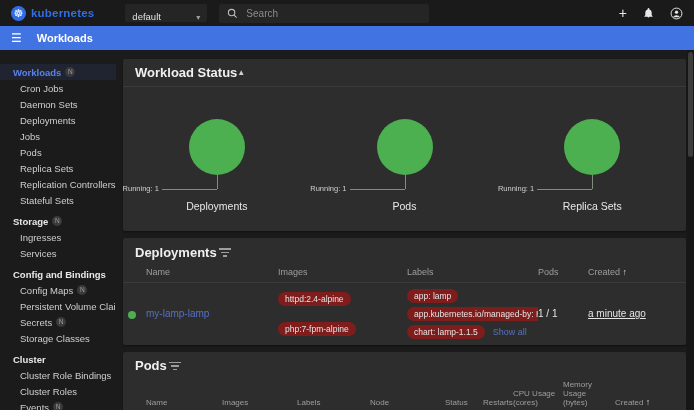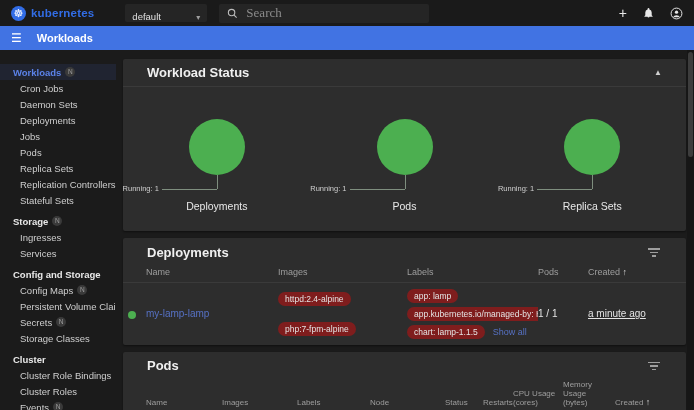--- a/index.html
+++ b/index.html
@@ -16,42 +16,42 @@
     font-size:11px; line-height:15px; text-align:center; }
   .brand-name { color:#326de6; font-size:11.5px; font-weight:bold; letter-spacing:.2px; }
   .ns-select { margin-left:31px; width:82px; height:18px; background:#252525; border-radius:2px;
     display:flex; align-items:flex-end; justify-content:space-between; padding:0 7px;
     font-size:9.5px; color:#e0e0e0; cursor:pointer; }
   .ns-caret { font-size:8px; color:#9e9e9e; }
   .searchbox { margin-left:12px; width:210px; height:19px; background:#252525; border-radius:2px;
     display:flex; align-items:center; gap:8px; padding:0 8px; }
   .searchbox svg { flex:0 0 auto; }
   .searchbox input { background:transparent; border:none; outline:none; color:#cfcfcf;
-    font-size:13px; width:100%; font-family:Liberation Serif, serif; }
+    font-size:10px; width:100%; font-family:Liberation Sans, sans-serif; }
   .searchbox input::placeholder { color:#8b8b8b; }
   .topbar-actions { margin-left:auto; display:flex; align-items:center; gap:16px; }
   .icon-btn { color:#e8e8e8; cursor:pointer; display:flex; align-items:center; }
   .plus-glyph { font-size:14px; line-height:14px; }
   
   .appbar { height:24px; background:#4173e3; display:flex; align-items:center; padding:0 11px; gap:15px; }
   .hamburger { color:#fff; font-size:12px; cursor:pointer; }
   .appbar-title { color:#fff; font-size:11px; font-weight:bold; }
   
   .layout { display:flex; height:360px; }
   .sidebar { width:116px; flex:0 0 116px; padding-top:9px; overflow:hidden; }
   .sb-item { font-size:9.5px; color:#cfcfcf; padding:2.5px 4px 2.5px 20px;
     display:flex; align-items:center; gap:4px; cursor:pointer; white-space:nowrap; }
   .sb-item.top { padding-left:13px; color:#e8e8e8; font-weight:bold; margin-top:5px; }
   .sb-item.active { color:#5b82e8; background:rgba(70,100,200,.13); }
   .ns-badge { width:10px; height:10px; border-radius:50%; background:#3a3a3a; color:#9e9e9e;
     font-size:6.5px; line-height:10px; text-align:center; font-weight:normal; flex:0 0 auto; }
   .main { flex:1; padding:9px 8px 0 7px; overflow:hidden; }
   .card { background:#2d2d2d; border-radius:2px; margin-bottom:7px; box-shadow:0 1px 2px rgba(0,0,0,.45); overflow:hidden; }
-  .card-title-row { display:flex; align-items:center; justify-content:space-between;
-    padding:6px 24px; border-bottom:1px solid #3a3a3a; }
+  .card-title-row { display:flex; align-items:center; 
+    padding:6px 12px; border-bottom:1px solid #3a3a3a; }
   .card-title { font-size:13px; font-weight:bold; color:#f0f0f0; }
   .collapse-caret { font-size:8px; color:#cfcfcf; cursor:pointer; }
   .filter-icon { cursor:pointer; padding:2px; }
   .filter-icon span { display:block; height:1.5px; background:#9e9e9e; margin:2px auto; }
   .filter-icon .b1{width:12px;} .filter-icon .b2{width:8px;} .filter-icon .b3{width:4px;}
   
   .charts { display:flex; }
   .chart-cell { flex:1; position:relative; height:140px; }
   .pie { width:56px; height:56px; border-radius:50%; position:absolute; top:32px; left:50%;
     transform:translateX(-50%); }
@@ -159,21 +159,21 @@
         <span>Storage</span>
         <span class="ns-badge">N</span>
       </div>
       <div class="sb-item sub">
         <span>Ingresses</span>
       </div>
       <div class="sb-item sub">
         <span>Services</span>
       </div>
       <div class="sb-item top">
-        <span>Config and Storage</span>
+        <span>Config and Bindings</span>
       </div>
       <div class="sb-item sub">
         <span>Config Maps</span>
         <span class="ns-badge">N</span>
       </div>
       <div class="sb-item sub">
         <span>Persistent Volume Claims</span>
       </div>
       <div class="sb-item sub">
         <span>Secrets</span>

